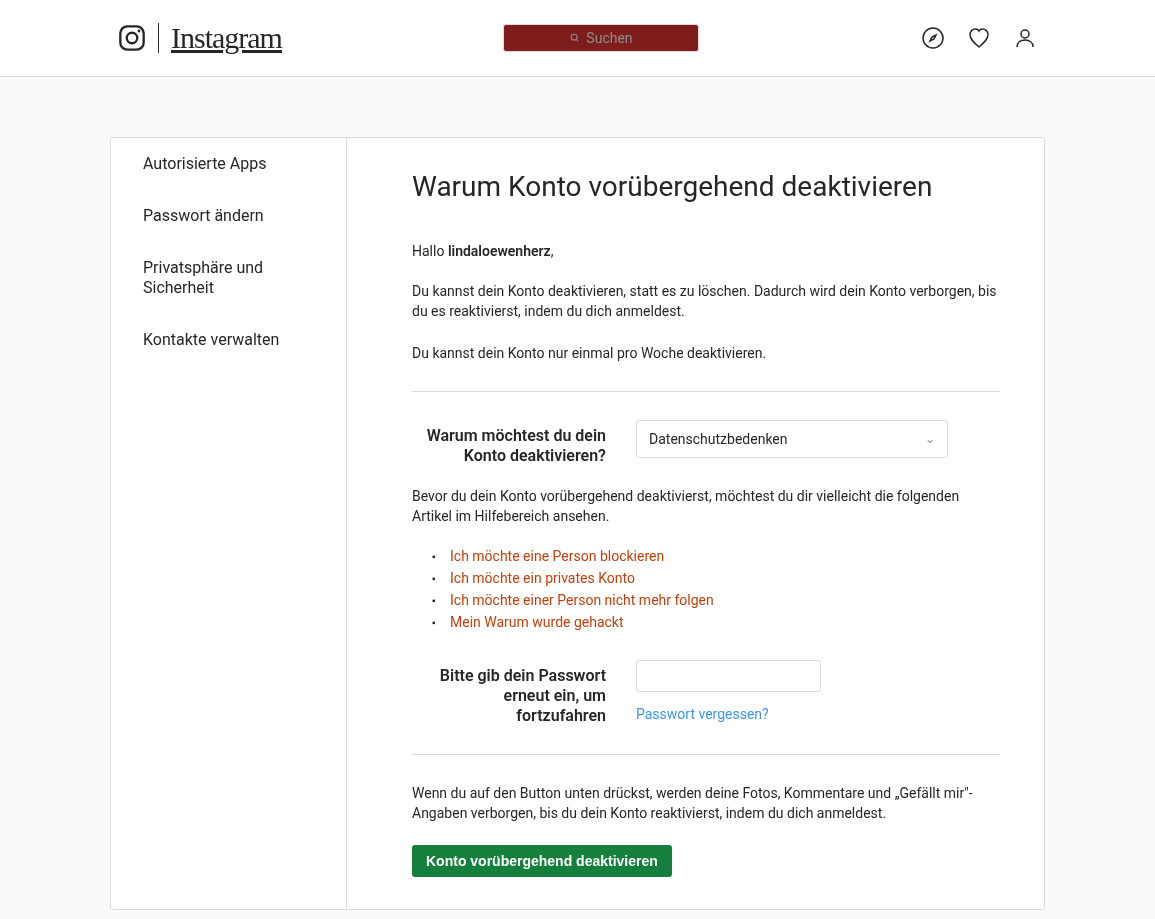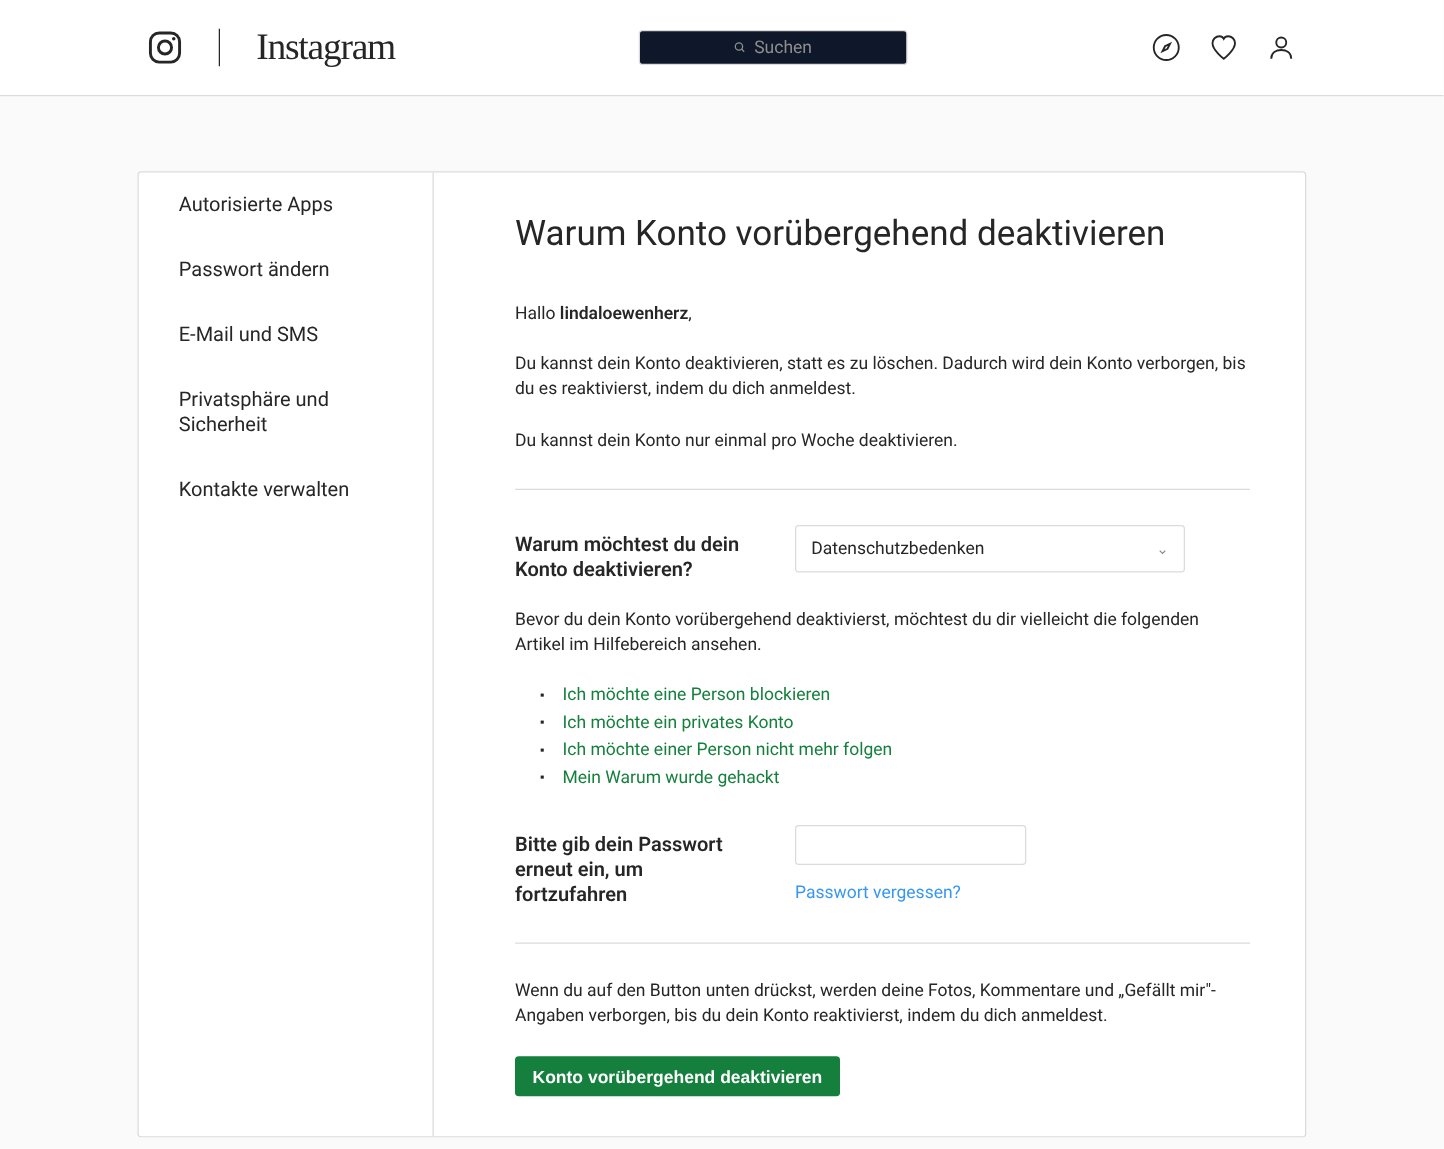--- a/index.html
+++ b/index.html
@@ -23,44 +23,45 @@
       margin: 0 auto;
       display: flex;
       align-items: center;
       justify-content: space-between;
       height: 100%;
       padding: 0 8px;
     }
     .logo-group {
       display: flex;
       align-items: center;
-      gap: 29px;
+      gap: 12px;
+      text-decoration: underline;
     }
     .logo-icon {
       width: 28px;
       height: 28px;
     }
     .logo-divider {
       width: 1px;
       height: 30px;
       background: #262626;
     }
     .logo-text {
       font-family: 'Brush Script MT', cursive;
       font-size: 30px;
       font-weight: 500;
       letter-spacing: -1px;
     }
     .search-wrap {
       flex: 0 0 auto;
     }
     .search-box {
-      width: 215px;
+      width: 196px;
       height: 28px;
-      background: #0f172a;
+      background: #7f1d1d;
       border: 1px solid #dbdbdb;
       border-radius: 3px;
       display: flex;
       align-items: center;
       justify-content: center;
       gap: 6px;
       color: #8e8e8e;
       font-size: 14px;
       cursor: text;
     }
@@ -127,21 +128,21 @@
       margin: 28px 0;
     }
     .form-row {
       display: flex;
       align-items: flex-start;
       gap: 30px;
       margin-bottom: 20px;
     }
     .form-label {
       width: 194px;
-      text-align: left;
+      text-align: right;
       font-size: 16px;
       font-weight: 600;
       line-height: 20px;
       padding-top: 6px;
       flex-shrink: 0;
     }
     .form-control {
       flex: 1;
     }
     .select-box {
@@ -173,21 +174,21 @@
     }
     .help-links li::before {
       content: "▪";
       position: absolute;
       left: 0;
       color: #262626;
       font-size: 10px;
       top: 3px;
     }
     .help-links a {
-      color: #15803d;
+      color: #c2410c;
       text-decoration: none;
       cursor: pointer;
     }
     .pw-input {
       width: 185px;
       height: 32px;
       border: 1px solid #dbdbdb;
       border-radius: 3px;
       padding: 0 10px;
       font-size: 14px;
@@ -248,21 +249,20 @@
         <path d="M4 21 C4 16 8 14 12 14 C16 14 20 16 20 21"></path>
       </svg>
     </div>
   </div>
 </div>
 
 <div class="main">
   <div class="sidebar">
     <div class="sidebar-item"><span>Autorisierte Apps</span></div>
     <div class="sidebar-item"><span>Passwort ändern</span></div>
-    <div class="sidebar-item"><span>E-Mail und SMS</span></div>
     <div class="sidebar-item"><span>Privatsphäre und Sicherheit</span></div>
     <div class="sidebar-item"><span>Kontakte verwalten</span></div>
   </div>
 
   <div class="content">
     <h1 class="page-title">Warum Konto vorübergehend deaktivieren</h1>
 
     <p class="greeting">
       <span>Hallo </span><b>lindaloewenherz</b><span>,</span>
     </p>

